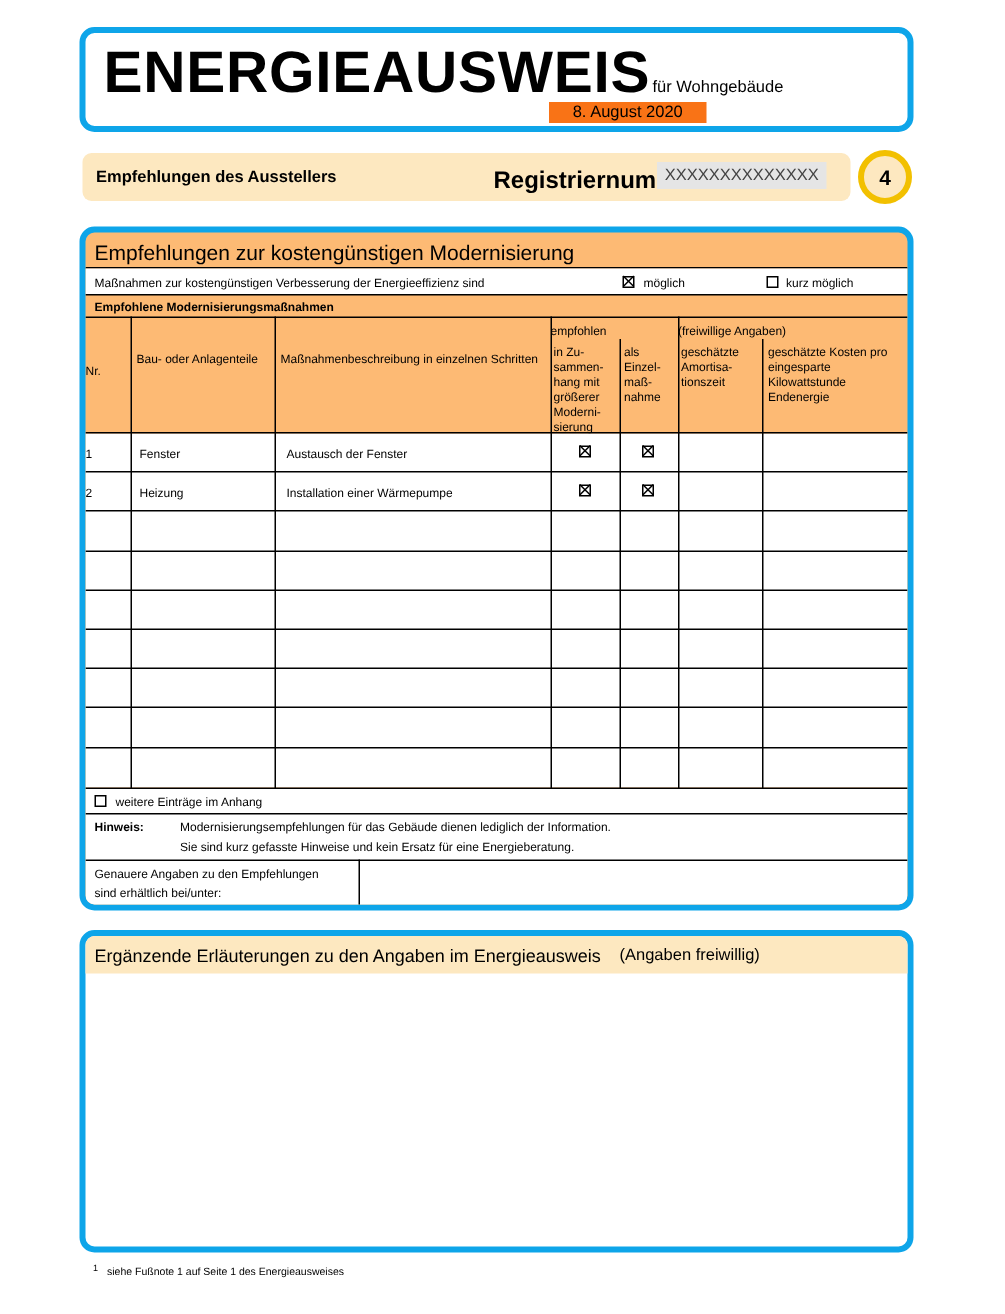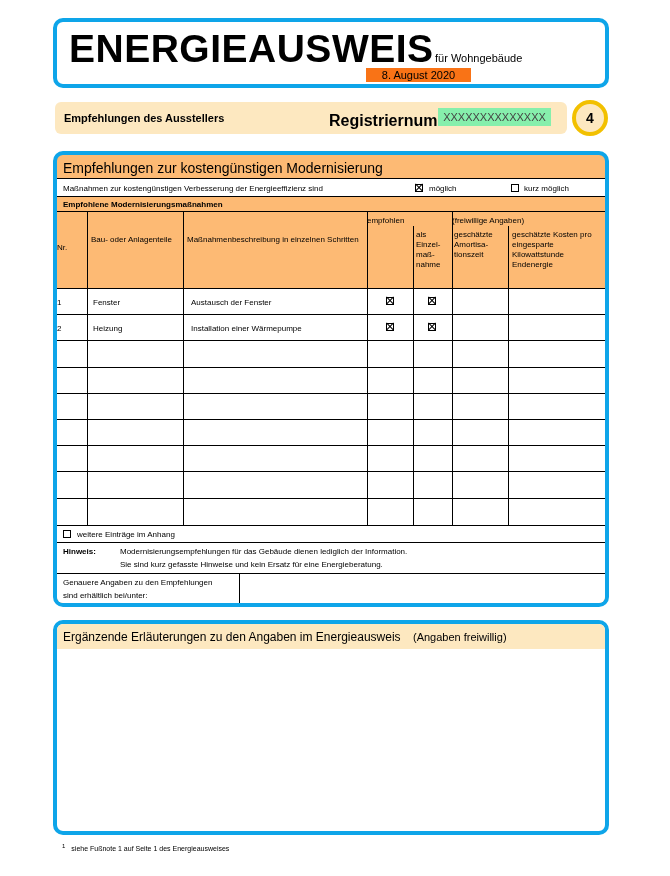--- a/index.html
+++ b/index.html
@@ -26,21 +26,21 @@
   }
   
   #bar {
     position: absolute; left: 55px; top: 102px; width: 512px; height: 32px;
     background: #fde8c0; border-radius: 6px;
   }
   #bar .l { position: absolute; left: 9px; top: 10px; font-size: 11px; font-weight: bold; }
   #bar .r { position: absolute; left: 274px; top: 10px; font-size: 16px; font-weight: bold; }
   #bar .reg {
     position: absolute; left: 383px; top: 6px; width: 113px; height: 18px;
-    background: #86efac; font-size: 11px; color: #444; text-align: center; line-height: 18px;
+    background: #e5e5e5; font-size: 11px; color: #444; text-align: center; line-height: 18px;
   }
   #pg {
     position: absolute; left: 572px; top: 100px; width: 36px; height: 36px;
     border: 4px solid #f2c000; border-radius: 50%; background: #fde8c0;
     font-size: 14px; font-weight: bold; text-align: center; line-height: 28px;
   }
   
   #main { left: 53px; top: 151px; width: 556px; height: 456px; background: #fdba74; overflow: hidden; }
   #main .title { position: absolute; left: 6px; top: 5px; font-size: 14px; }
   .hline { position: absolute; left: 0; right: 0; border-top: 1px solid #000; }
@@ -92,20 +92,21 @@
   <div class="cb" style="left:454px;top:29px"></div>
   <div class="t" style="left:467px;top:29px">kurz möglich</div>
   <div class="hline" style="top:41px"></div>
   <div class="t" style="left:6px;top:45px;font-weight:bold">Empfohlene Modernisierungsmaßnahmen</div>
   <div class="hline" style="top:56px"></div>
 
   <div class="tc" style="left:0;width:30px;top:88px">Nr.</div>
   <div class="tc" style="left:34px;width:92px;top:80px">Bau- oder Anlagenteile</div>
   <div class="tc" style="left:130px;width:180px;top:80px">Maßnahmenbeschreibung in einzelnen Schritten</div>
   <div class="tc" style="left:310px;width:85px;top:61px">empfohlen</div>
+  <div class="tc" style="left:312px;width:44px;top:75px">in Zu- sammen- hang mit größerer Moderni- sierung</div>
   <div class="tc" style="left:359px;width:34px;top:75px">als Einzel- maß- nahme</div>
   <div class="tc" style="left:395px;width:155px;top:61px">(freiwillige Angaben)</div>
   <div class="tc" style="left:397px;width:54px;top:75px">geschätzte Amortisa- tionszeit</div>
   <div class="tc" style="left:455px;width:95px;top:75px">geschätzte Kosten pro eingesparte Kilowattstunde Endenergie</div>
 
   <div class="whiterow" style="top:134px;height:236px"></div>
   <div id="rows">
       <div class="hline" style="top: 133px;"></div>
       <div>
         <div class="tc" style="left:0;width:30px;top:143px">1</div>

